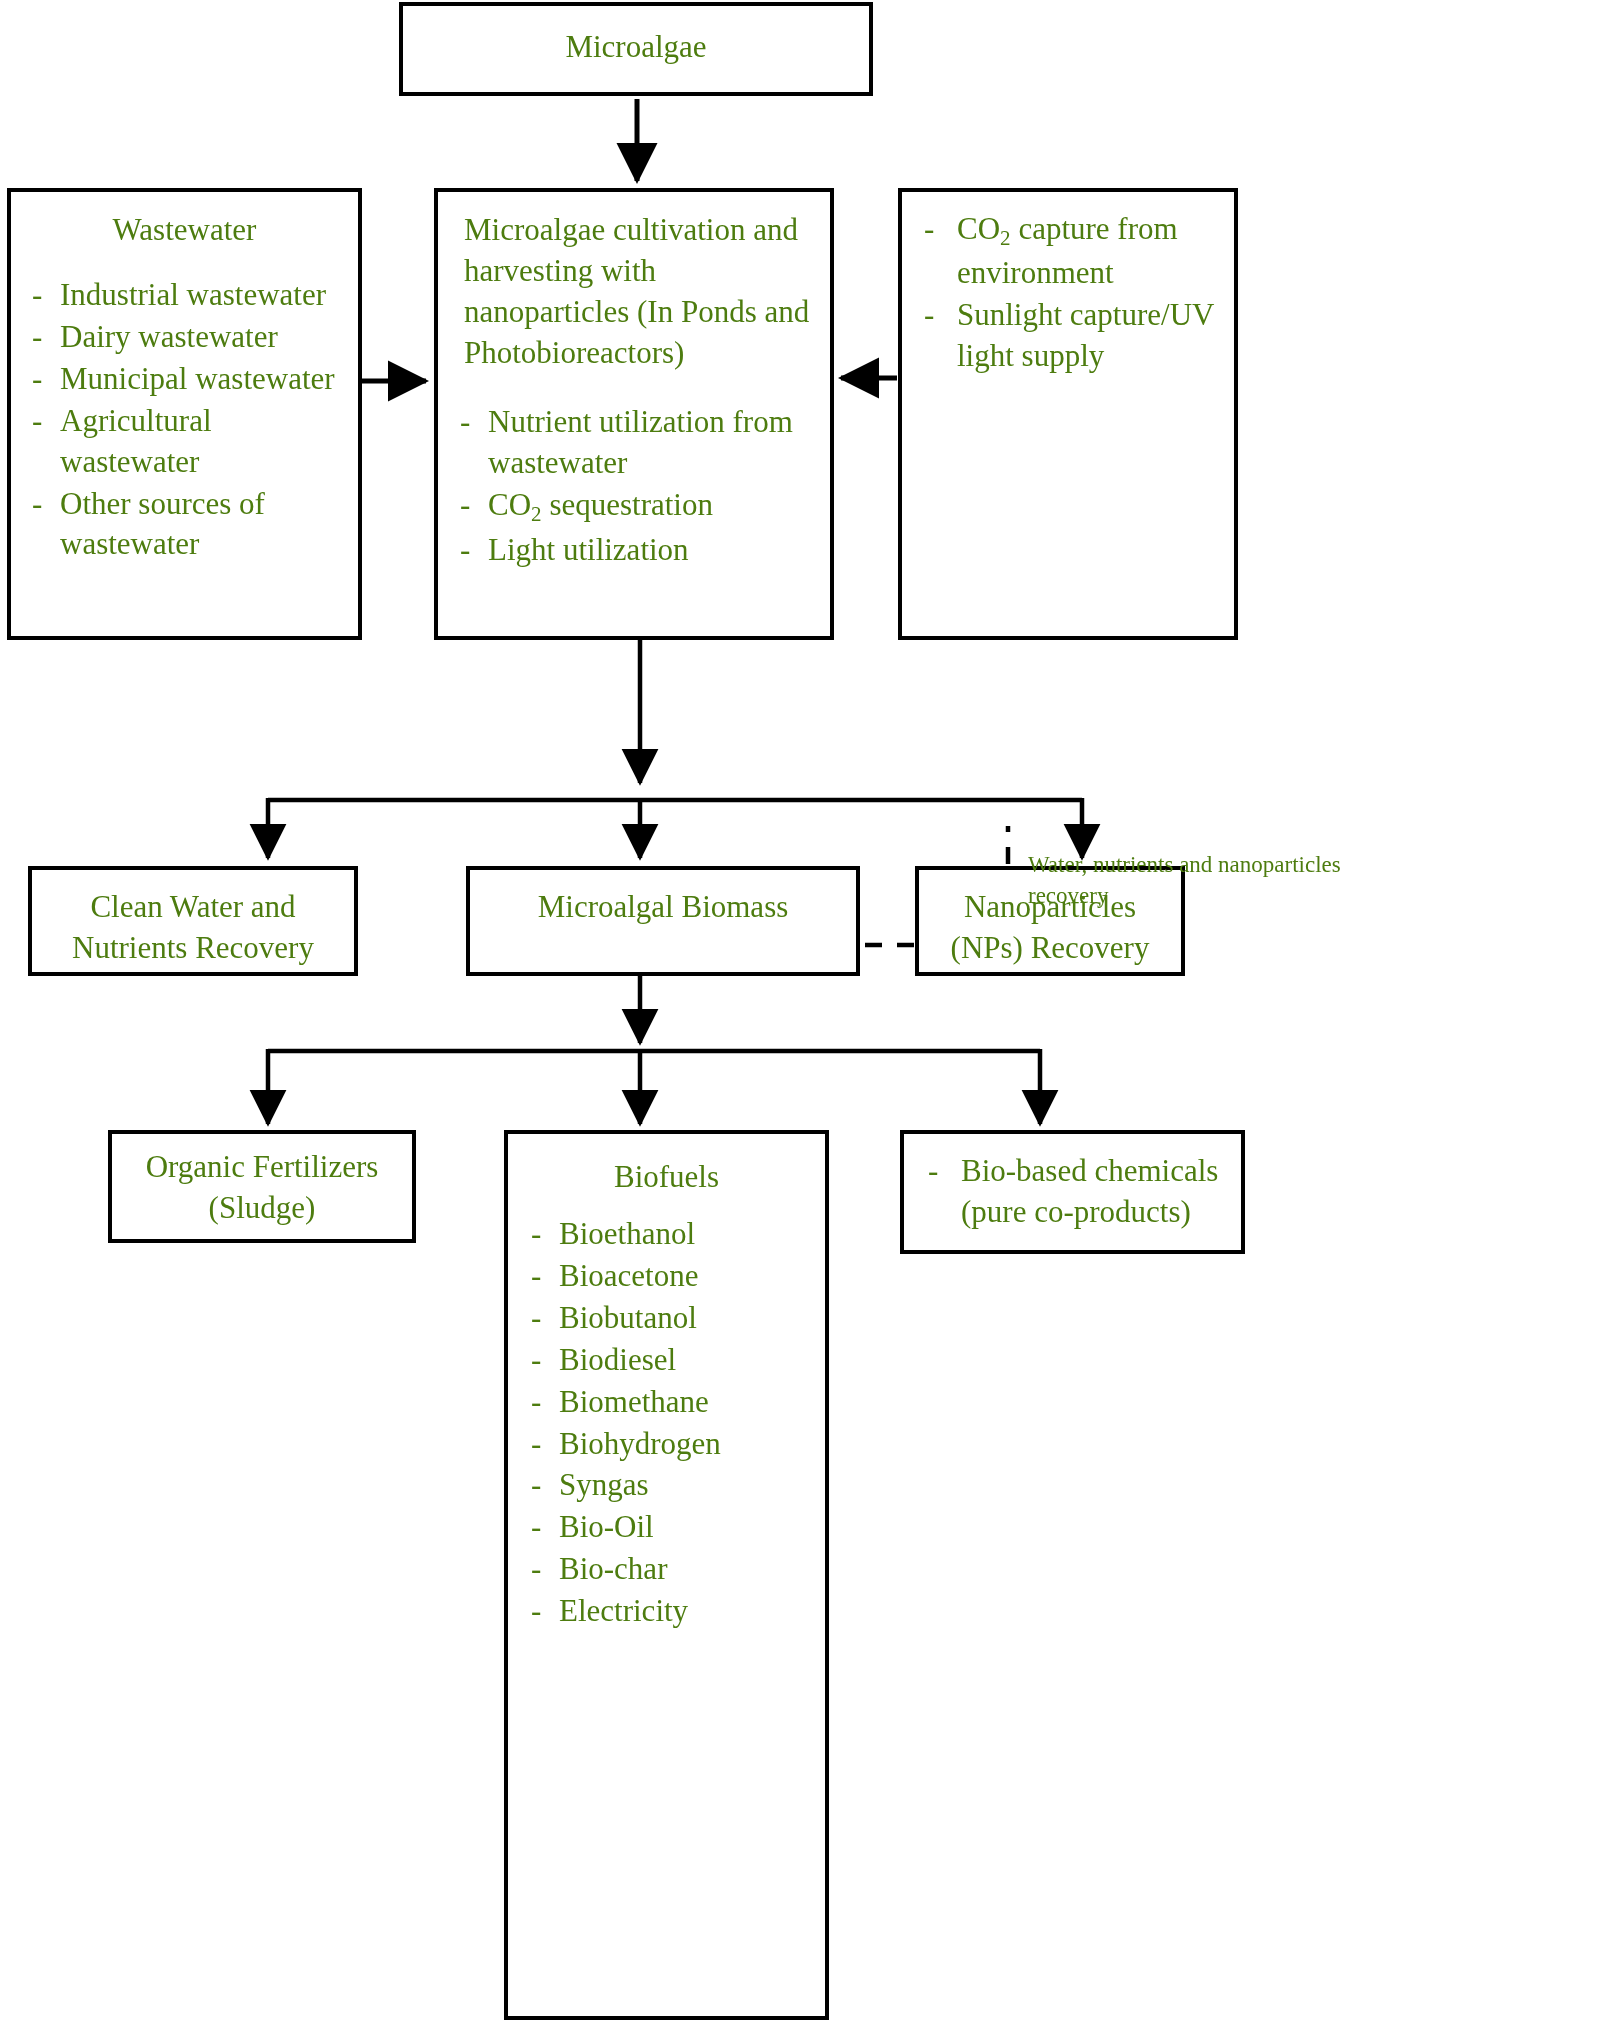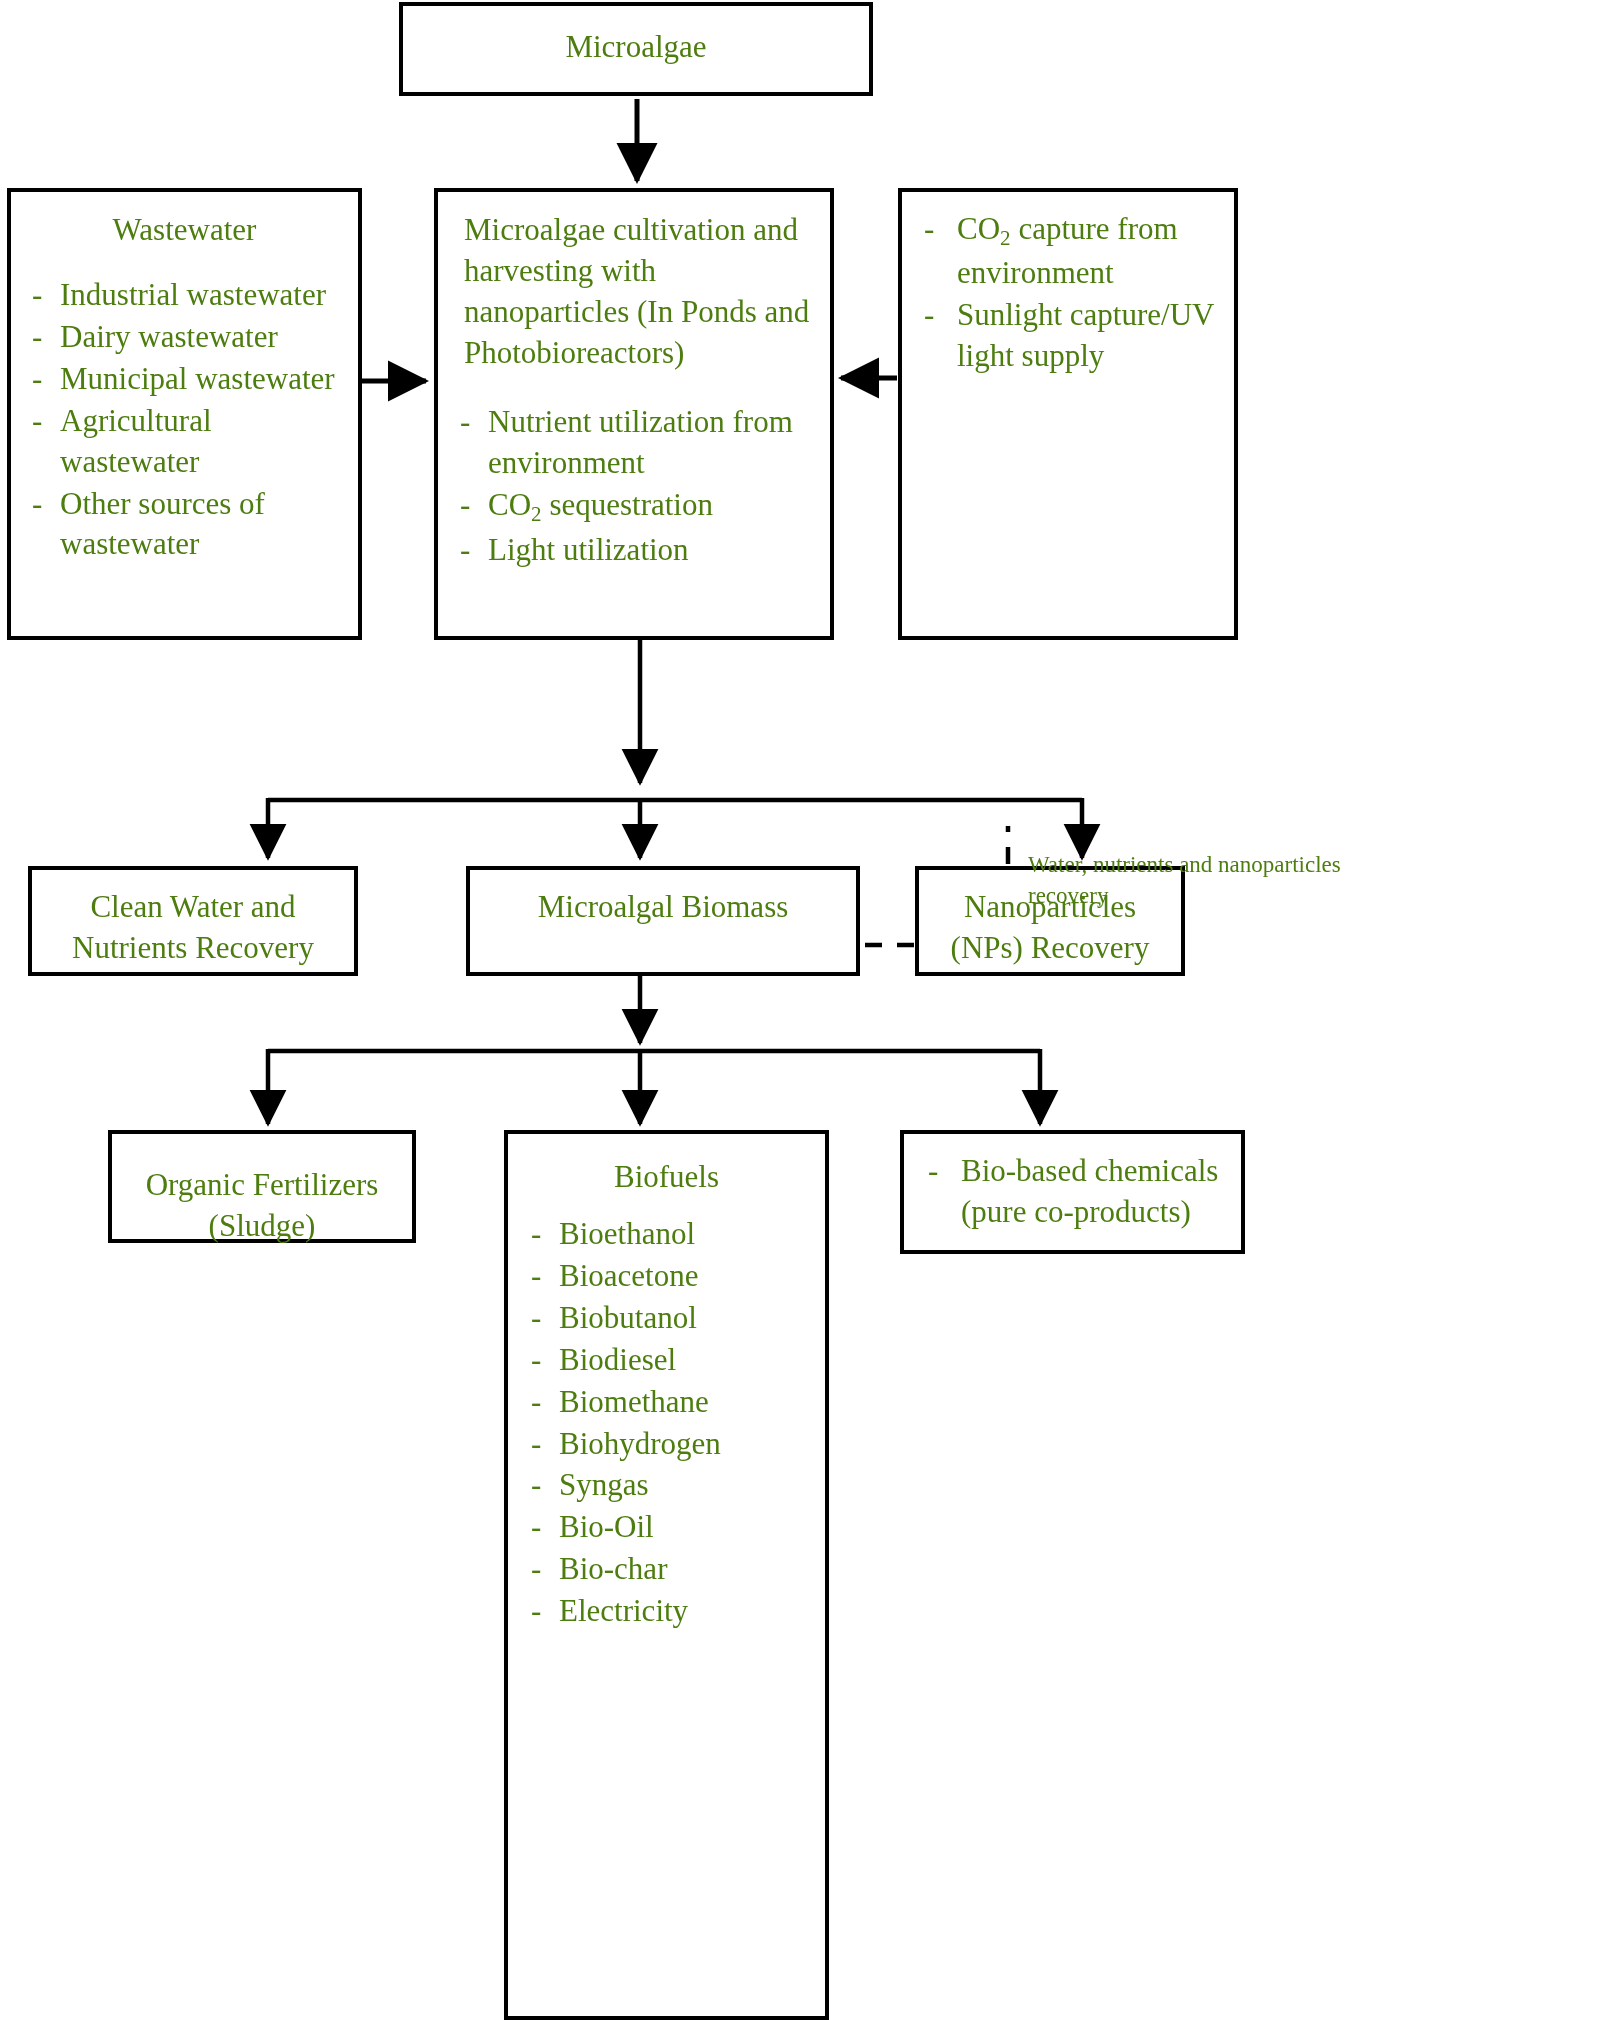--- a/index.html
+++ b/index.html
@@ -124,21 +124,21 @@
       <li><span class="dash">-</span><span>Dairy wastewater</span></li>
       <li><span class="dash">-</span><span>Municipal wastewater</span></li>
       <li><span class="dash">-</span><span>Agricultural wastewater</span></li>
       <li style="max-width:300px;"><span class="dash">-</span><span>Other sources of wastewater</span></li>
     </ul>
   </div>
 
   <div class="box" style="left:434px; top:188px; width:400px; height:452px;">
     <div class="ttl-left" style="position:absolute; left:26px; right:12px; top:18px;">Microalgae cultivation and harvesting with nanoparticles (In Ponds and Photobioreactors)</div>
     <ul class="bullets" style="position:absolute; left:22px; right:10px; top:210px;">
-      <li style="max-width:330px;"><span class="dash">-</span><span>Nutrient utilization from environment</span></li>
+      <li style="max-width:330px;"><span class="dash">-</span><span>Nutrient utilization from wastewater</span></li>
       <li><span class="dash">-</span><span>CO<sub>2</sub> sequestration</span></li>
       <li><span class="dash">-</span><span>Light utilization</span></li>
     </ul>
   </div>
 
   <div class="box" style="left:898px; top:188px; width:340px; height:452px;">
     <ul class="bullets wide" style="position:absolute; left:22px; right:12px; top:17px;">
       <li><span class="dash">-</span><span>CO<sub>2</sub> capture from environment</span></li>
       <li><span class="dash">-</span><span>Sunlight capture/UV light supply</span></li>
     </ul>
@@ -152,21 +152,21 @@
 
   <div class="box" style="left:466px; top:866px; width:394px; height:110px;">
     <div class="box-inner ttl" style="top:17px;">Microalgal Biomass</div>
   </div>
 
   <div class="box" style="left:915px; top:866px; width:270px; height:110px;">
     <div class="box-inner ttl" style="top:17px; padding:0 16px;">Nanoparticles (NPs) Recovery</div>
   </div>
 
   <div class="box" style="left:108px; top:1130px; width:308px; height:113px;">
-    <div class="box-inner ttl" style="top:31px; padding:0 30px;">Organic Fertilizers (Sludge)</div>
+    <div class="box-inner ttl" style="top:13px; padding:0 30px;">Organic Fertilizers (Sludge)</div>
   </div>
 
   <div class="box" style="left:504px; top:1130px; width:325px; height:890px;">
     <div class="box-inner ttl" style="top:23px;">Biofuels</div>
     <ul class="bullets" style="position:absolute; left:23px; right:10px; top:80px;">
       <li><span class="dash">-</span><span>Bioethanol</span></li>
       <li><span class="dash">-</span><span>Bioacetone</span></li>
       <li><span class="dash">-</span><span>Biobutanol</span></li>
       <li><span class="dash">-</span><span>Biodiesel</span></li>
       <li><span class="dash">-</span><span>Biomethane</span></li>

